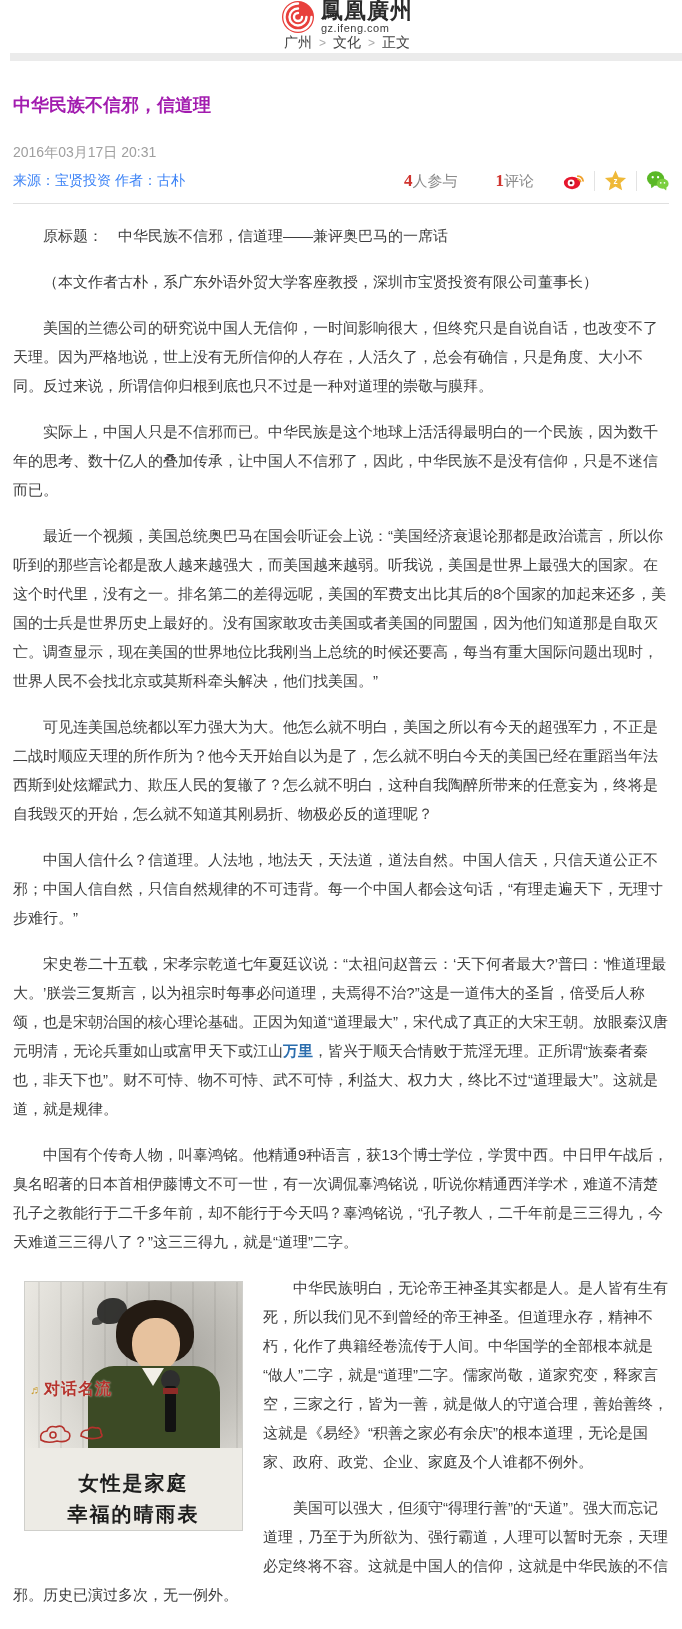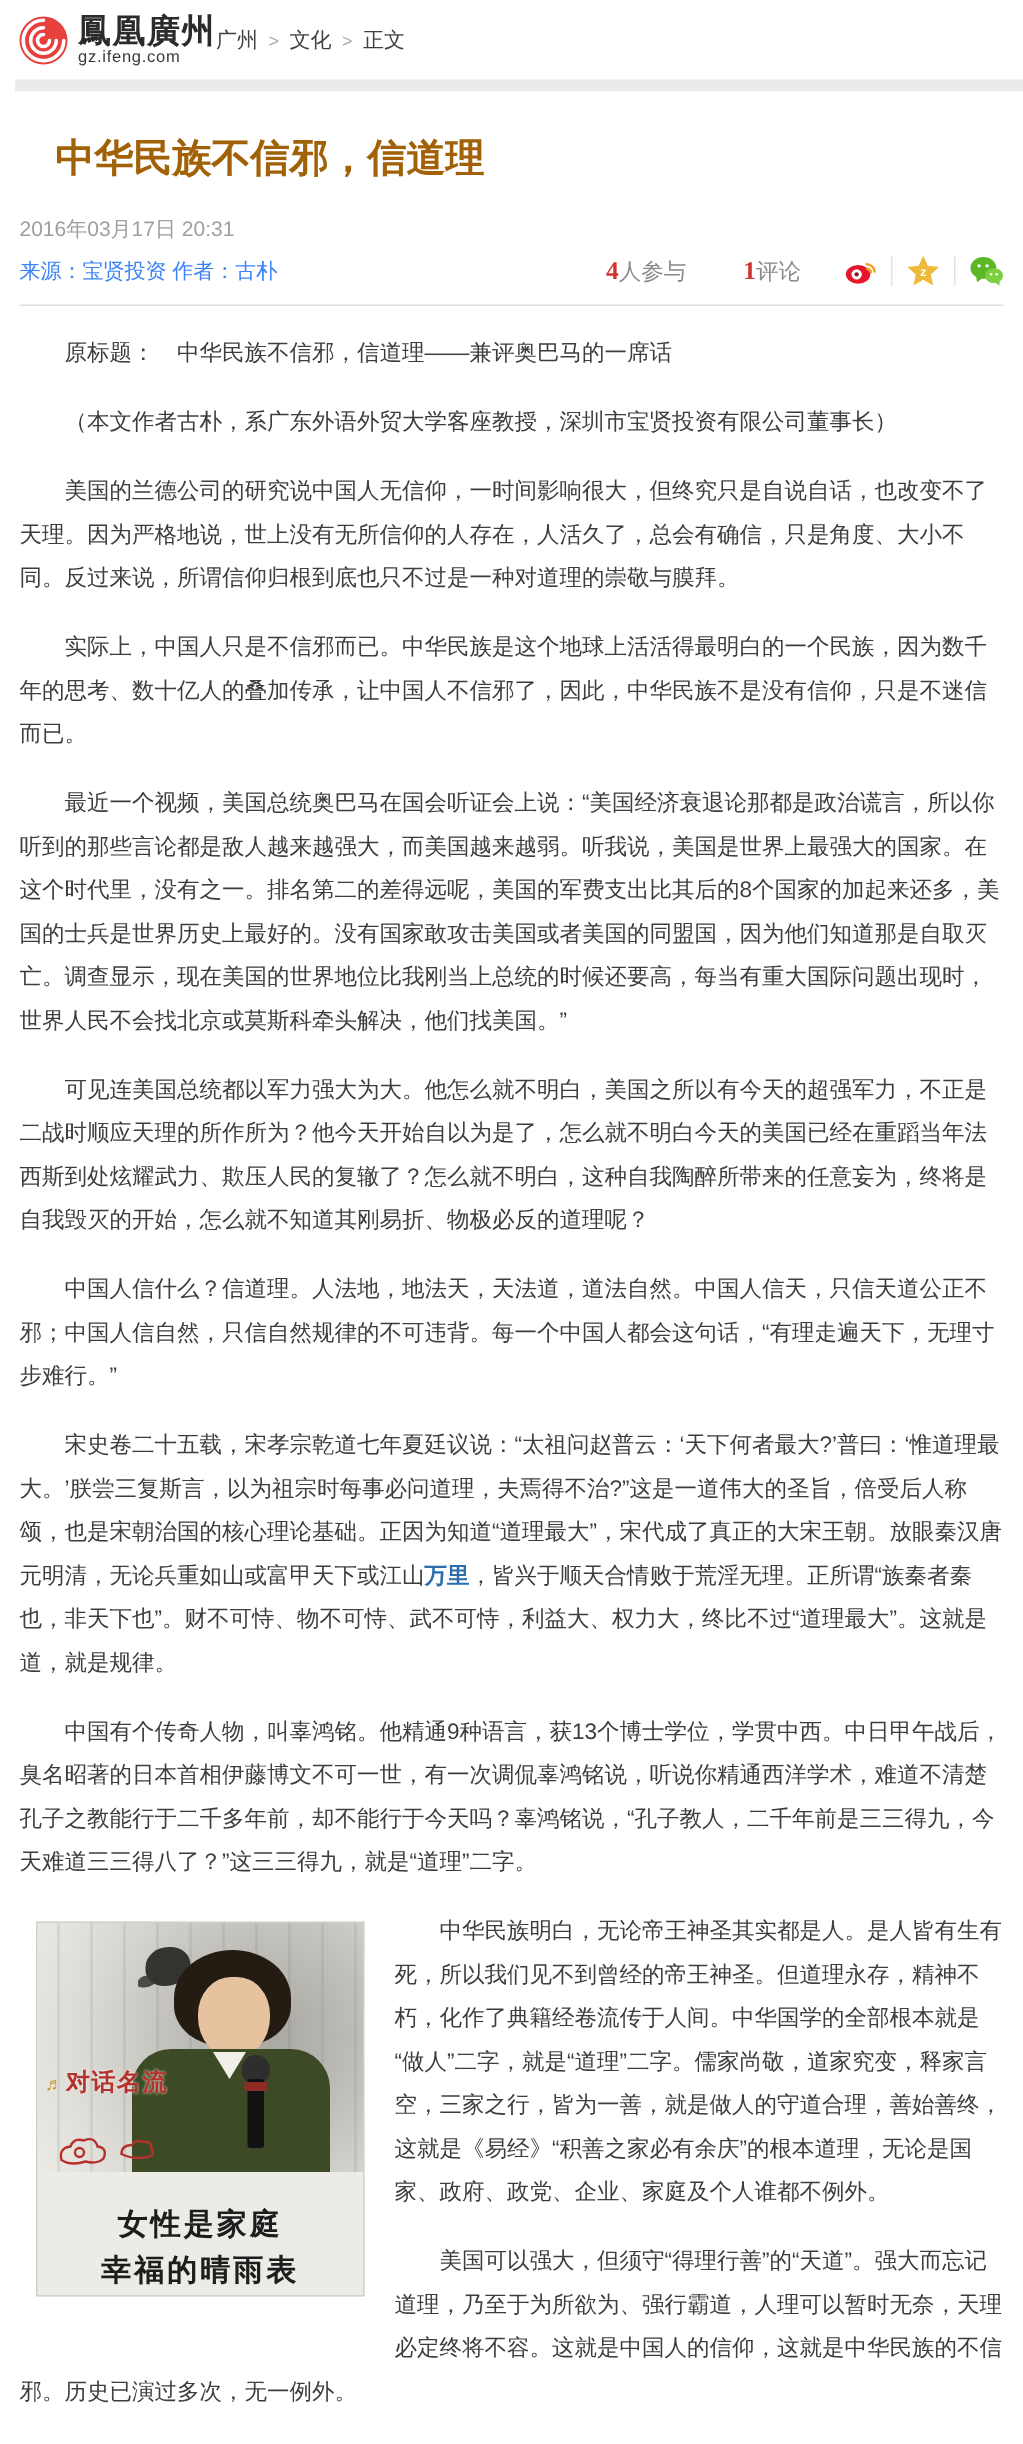--- a/index.html
+++ b/index.html
@@ -3,34 +3,34 @@
 <meta charset="utf-8">
 <style>
   * { margin:0; padding:0; box-sizing:border-box; }
   html,body { background:#ffffff; }
   body {
     width:682px; min-height:1629px; margin:0 auto;
     font-family:"Liberation Sans", sans-serif;
     color:#3e3e3e;
   }
   
-  .hdr { height:53px; display:flex; align-items:center; padding-left:12px; }
+  .hdr { height:53px; display:flex; align-items:center; padding-left:12px;flex-direction:column; }
   .logo { display:flex; align-items:center; text-decoration:none; cursor:pointer; }
   .logo-swirl { width:34px; height:34px; flex:0 0 auto; }
   .logo-txt { margin-left:6px; line-height:1; }
   .logo-brand { font-family:"Liberation Serif", serif; font-size:22px; font-weight:bold; color:#2b2b2b; letter-spacing:1px; }
   .logo-domain { font-size:11px; color:#3a3a3a; letter-spacing:.5px; margin-top:1px; }
   .crumbs { font-size:14px; color:#404040; display:flex; align-items:center; gap:7px; }
   .crumb { cursor:pointer; }
   .crumb-sep { color:#aaaaaa; font-size:12px; }
   
   .topbar { height:8px; background:#ebebeb; margin-left:10px; }
   
   .main { padding:0 13px; }
-  .title { font-size:26px; font-weight:bold; color:#a16207; margin-top:28px; line-height:32px;margin-left:24px; }
+  .title { font-size:18px; font-weight:bold; color:#a21caf; margin-top:28px; line-height:32px; }
   .date { margin-top:23px; font-size:14px; color:#9e9e9e; }
   .meta-row { display:flex; align-items:center; justify-content:space-between;
               margin-top:7px; padding-bottom:11px; border-bottom:1px solid #e0e0e0; }
   .meta-src { font-size:14px; color:#3b82f6; }
   .meta-right { display:flex; align-items:center; }
   .count { font-size:15px; color:#8a8a8a; cursor:pointer; margin-left:38px; }
   .count b { font-family:"Liberation Serif", serif; font-size:17px; font-weight:bold; }
   .share { display:flex; align-items:center; margin-left:28px; }
   .share .sep { width:1px; height:20px; background:#e3e3e3; margin:0 9px; }
   .share-btn { width:23px; height:23px; cursor:pointer; display:block; }

